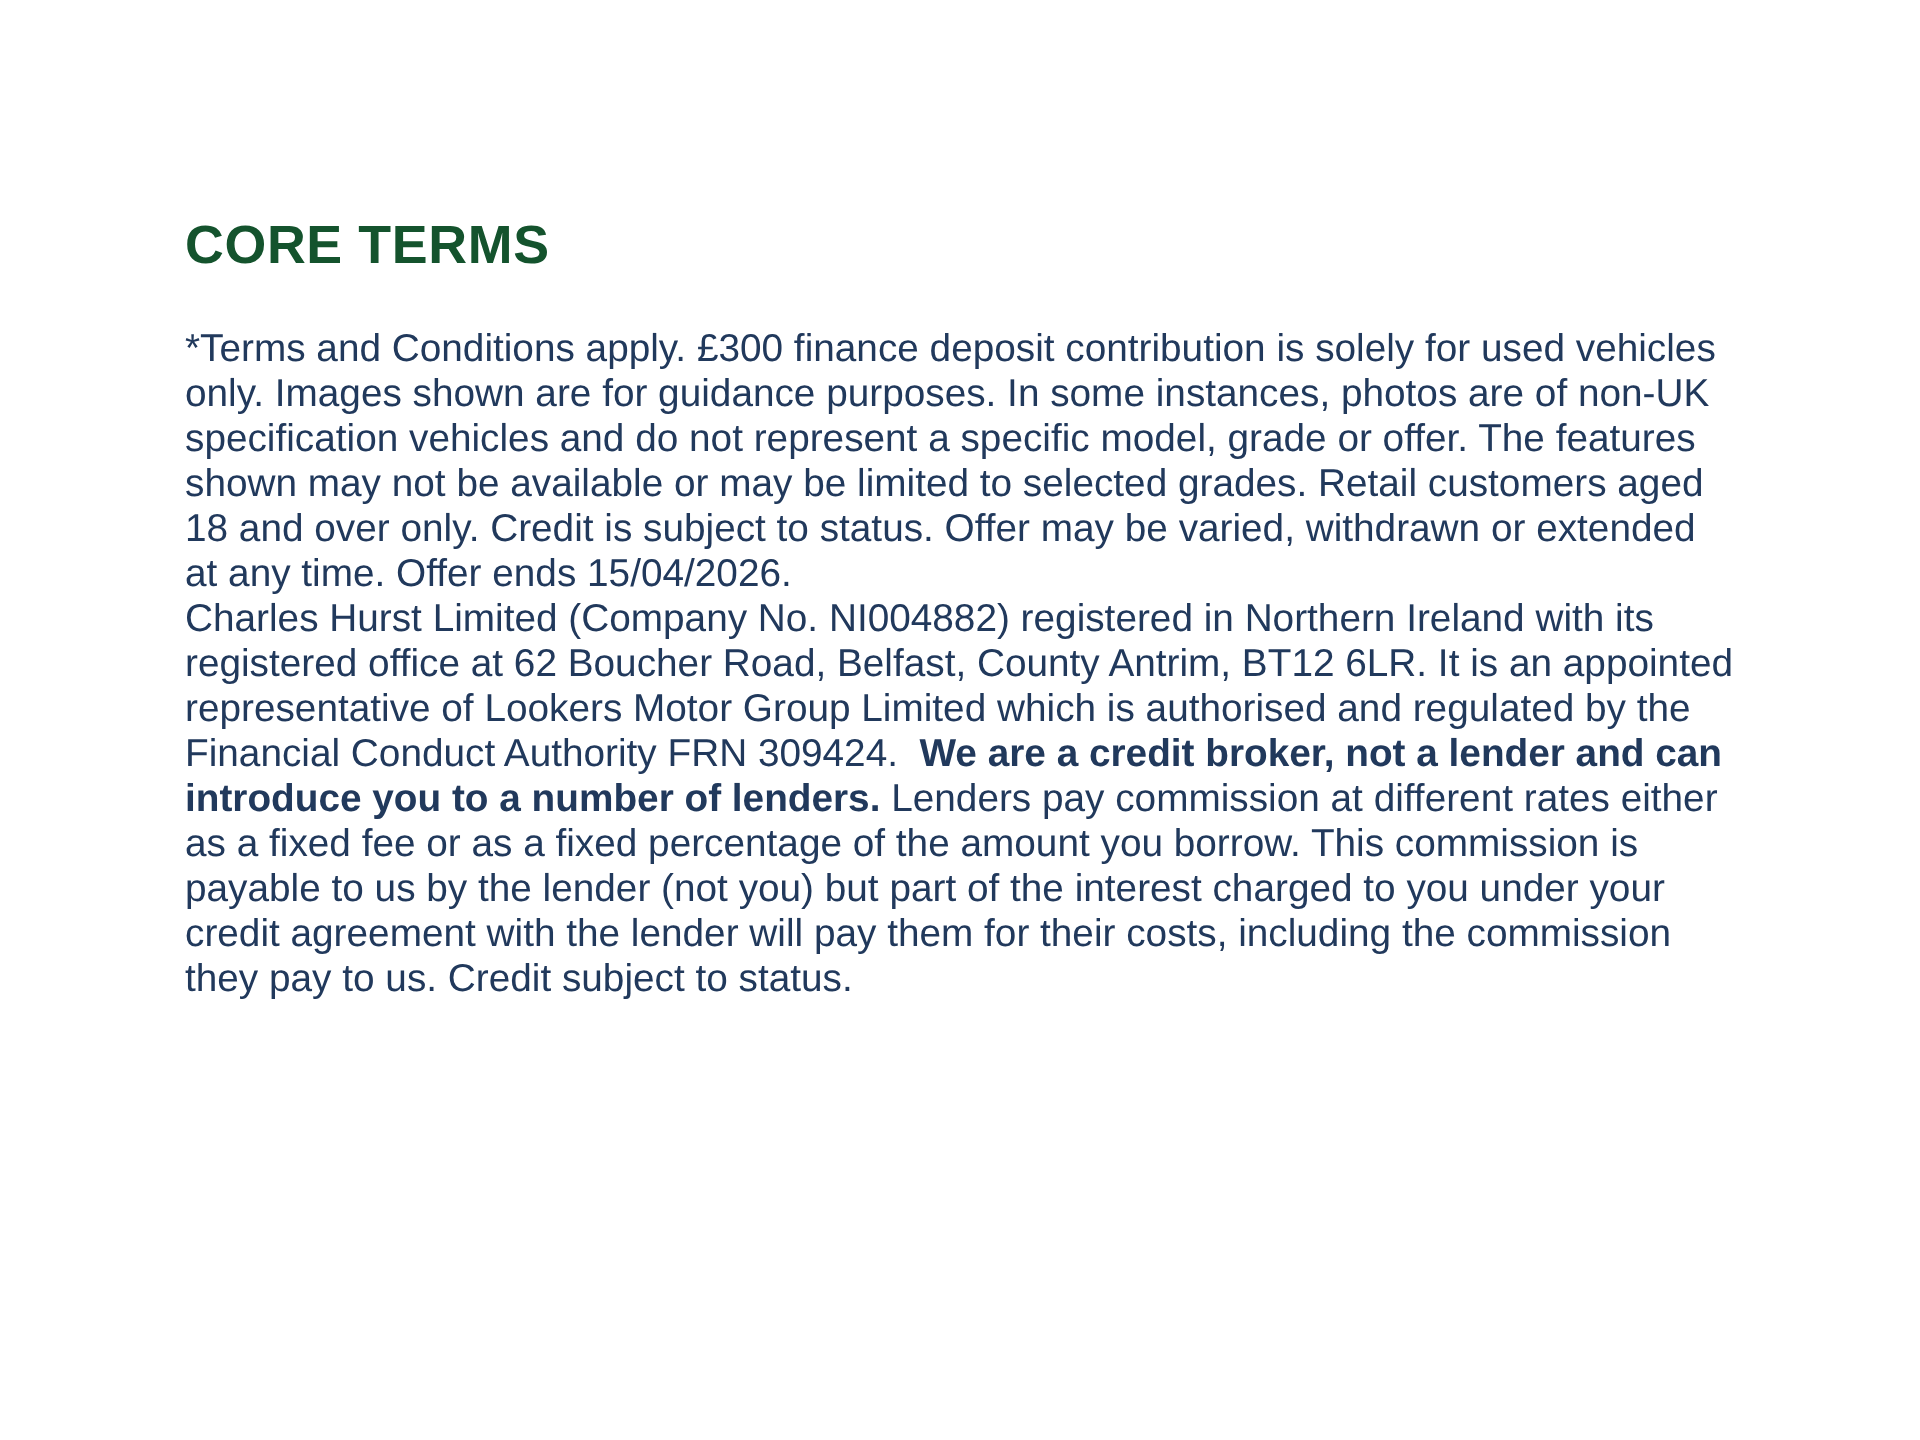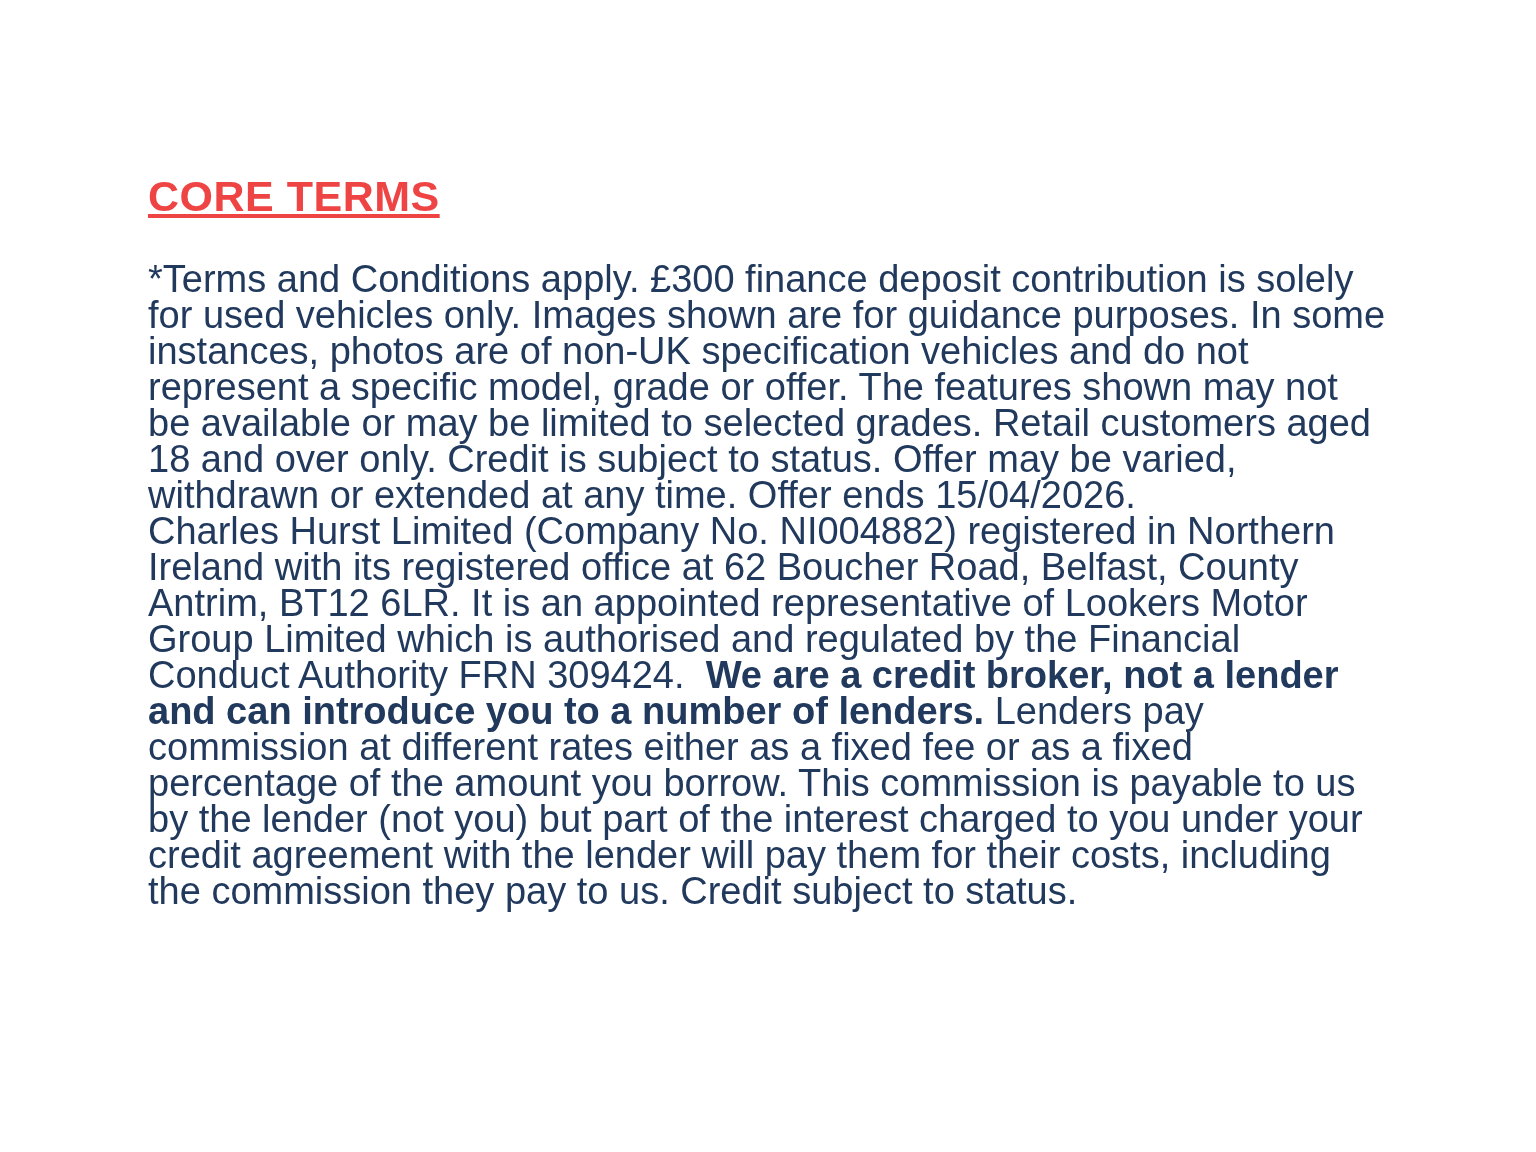--- a/index.html
+++ b/index.html
@@ -13,28 +13,27 @@
   .page {
     width: 1536px;
     height: 1152px;
     background: #ffffff;
     padding: 172px 148px 0 148px;
   }
   .page-heading {
     font-size: 43px;
     font-weight: 700;
     letter-spacing: 0.5px;
-    color: #ef4444;
+    color: #14532d;
     margin-bottom: 40px;
     font-family: "Liberation Sans", sans-serif;
-    text-decoration: underline;
   }
   .body-text {
     width: 1242px;
-    font-size: 38px;
+    font-size: 31px;
     line-height: 36px;
     color: #21395c;
     font-weight: 400;
   }
   .para-2 {
   }
   .bold-segment {
     font-weight: 700;
   }
 </style>

